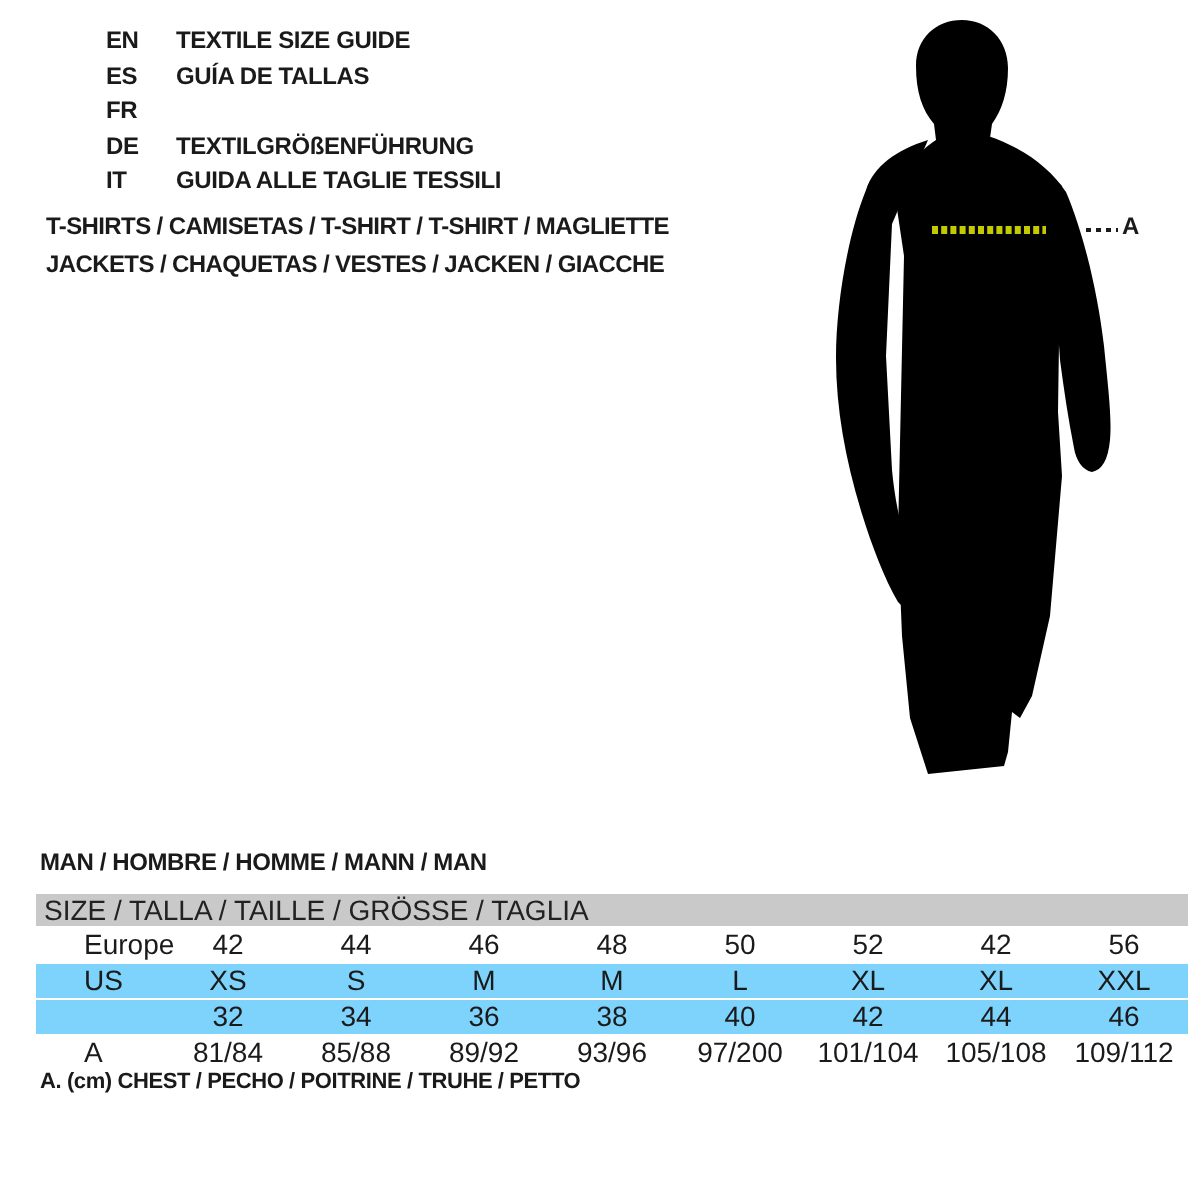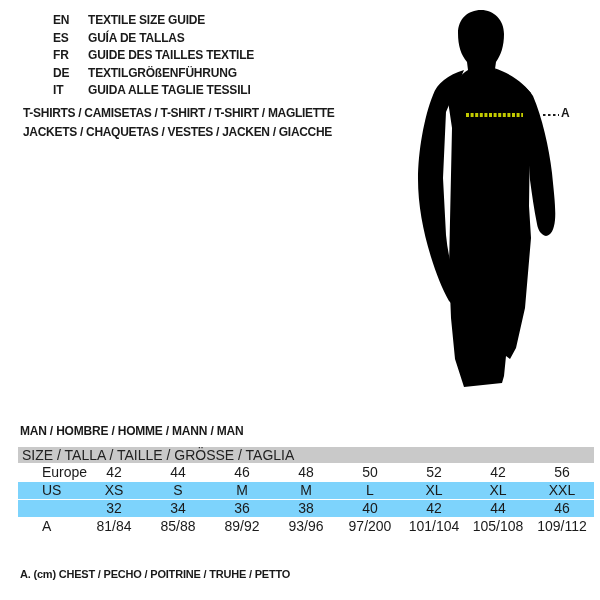--- a/index.html
+++ b/index.html
@@ -27,37 +27,36 @@
     margin-bottom:1px;color:#222;
   }
   .t-row{
     display:grid;grid-template-columns:64px repeat(8,1fr);
     height:17px;line-height:17px;margin-bottom:1px;
   }
   .t-row.shaded{background:#7dd3fc;}
   .t-label{text-align:left;padding-left:4px;margin-left:20px;}
   .t-cell{text-align:center;}
   
-  .footnote{left:20px;top:568px;font-size:11px;font-weight:700;letter-spacing:-0.2px;}
+  .footnote{left:20px;top:535px;font-size:11px;font-weight:700;letter-spacing:-0.2px;}
 </style>
 </head>
 <body>
 
 <div class="abs lang-list">
   <div class="lang-row">
     <span class="lang-code">EN</span>
     <span>TEXTILE SIZE GUIDE</span>
   </div>
   <div class="lang-row">
     <span class="lang-code">ES</span>
     <span>GUÍA DE TALLAS</span>
   </div>
   <div class="lang-row">
     <span class="lang-code">FR</span>
-    <span>GUIDE DES TAILLES TEXTILE</span>
   </div>
   <div class="lang-row">
     <span class="lang-code">DE</span>
     <span>TEXTILGRÖßENFÜHRUNG</span>
   </div>
   <div class="lang-row">
     <span class="lang-code">IT</span>
     <span>GUIDA ALLE TAGLIE TESSILI</span>
   </div>
 </div>

